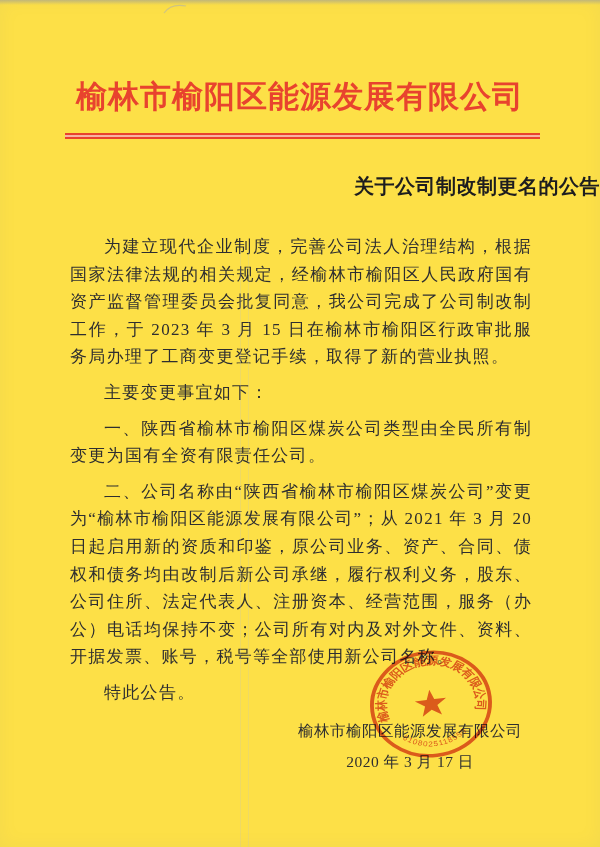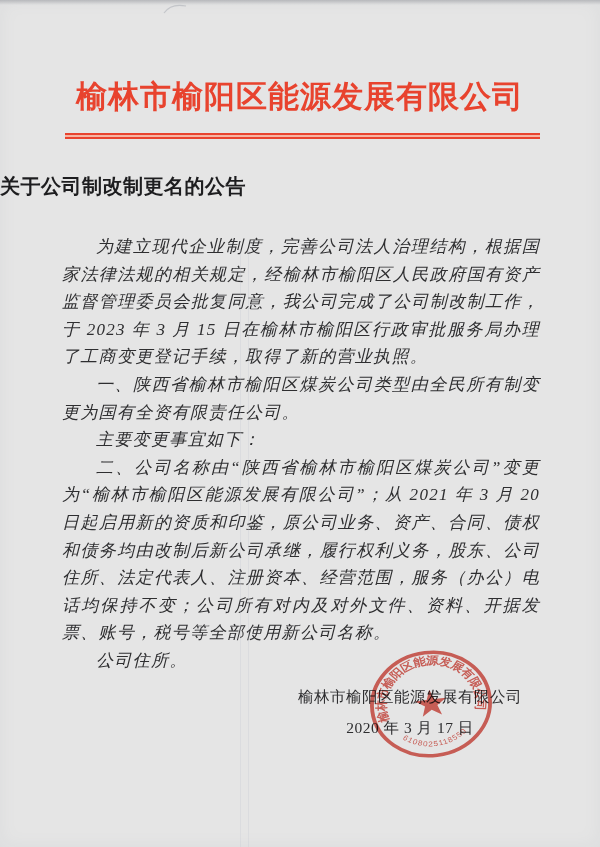--- a/index.html
+++ b/index.html
@@ -1,20 +1,20 @@
 <!DOCTYPE html>
 <html><head>
 <meta charset="utf-8">
 <style>
   html, body { margin: 0; padding: 0; background: #ffffff; }
   .page {
     position: relative;
     width: 600px;
     height: 847px;
-    background: #e5e5e5;
+    background: #fde047;
     overflow: hidden;
     font-family: "Liberation Serif", serif;
     box-shadow: inset 0 0 18px rgba(120,125,135,0.08);
   }
   .scan-top {
     position: absolute; top: 0; left: 0; right: 0; height: 5px;
     background: linear-gradient(180deg, rgba(150,152,158,0.55), rgba(255,255,255,0));
     pointer-events: none;
   }
   .streak {
@@ -39,37 +39,37 @@
   .red-rule {
     margin: 15px 60px 0 65px;
     height: 6px;
     border-top: 2px solid #e8432e;
     border-bottom: 2.5px solid #e8432e;
     background: #f7b4a2;
     box-sizing: border-box;
   }
   .doc-title {
     margin: 32px 0 0 0;
-    text-align: left;
+    text-align: right;
     font-family: "Liberation Sans", sans-serif;
     font-weight: 700;
     font-size: 20px;
     line-height: 30px;
     letter-spacing: 0.5px;
     color: #1d1d1f;
   }
   .body-text {
     margin: 32px 60px 0 62px;
     font-size: 17px;
     line-height: 27.6px;
     letter-spacing: 1.3px;
     color: #2e2e30;
     text-align: justify;
   }
-  .body-text p { margin: 0; text-indent: 2em; font-style: italic; }
+  .body-text p { margin: 8px; text-indent: 2em; }
 
   .sig { text-align: right; margin-top: 6px; }
   .sig-inner {
     display: inline-block;
     text-align: center;
     margin-right: 18px;
     font-size: 15.5px;
     line-height: 31px;
     letter-spacing: 0.5px;
     color: #2e2e30;
@@ -99,24 +99,24 @@
   </svg>
 
   <div class="letterhead">榆林市榆阳区能源发展有限公司</div>
 
   <div class="red-rule"></div>
 
   <h1 class="doc-title">关于公司制改制更名的公告</h1>
 
   <div class="body-text">
     <p>为建立现代企业制度，完善公司法人治理结构，根据国家法律法规的相关规定，经榆林市榆阳区人民政府国有资产监督管理委员会批复同意，我公司完成了公司制改制工作，于 2023 年 3 月 15 日在榆林市榆阳区行政审批服务局办理了工商变更登记手续，取得了新的营业执照。</p>
+    <p>主要变更事宜如下：</p>
     <p>一、陕西省榆林市榆阳区煤炭公司类型由全民所有制变更为国有全资有限责任公司。</p>
-    <p>主要变更事宜如下：</p>
     <p>二、公司名称由“陕西省榆林市榆阳区煤炭公司”变更为“榆林市榆阳区能源发展有限公司”；从 2021 年 3 月 20 日起启用新的资质和印鉴，原公司业务、资产、合同、债权和债务均由改制后新公司承继，履行权利义务，股东、公司住所、法定代表人、注册资本、经营范围，服务（办公）电话均保持不变；公司所有对内及对外文件、资料、开据发票、账号，税号等全部使用新公司名称。</p>
-    <p>公司住所。</p>
+    <p>特此公告。</p>
 
     <div class="sig">
       <div class="sig-inner">
         <div>榆林市榆阳区能源发展有限公司</div>
         <div>2020 年 3 月 17 日</div>
       </div>
     </div>
   </div>
 
   <svg class="seal" width="126" height="110" viewBox="0 0 130 130" preserveAspectRatio="none">

